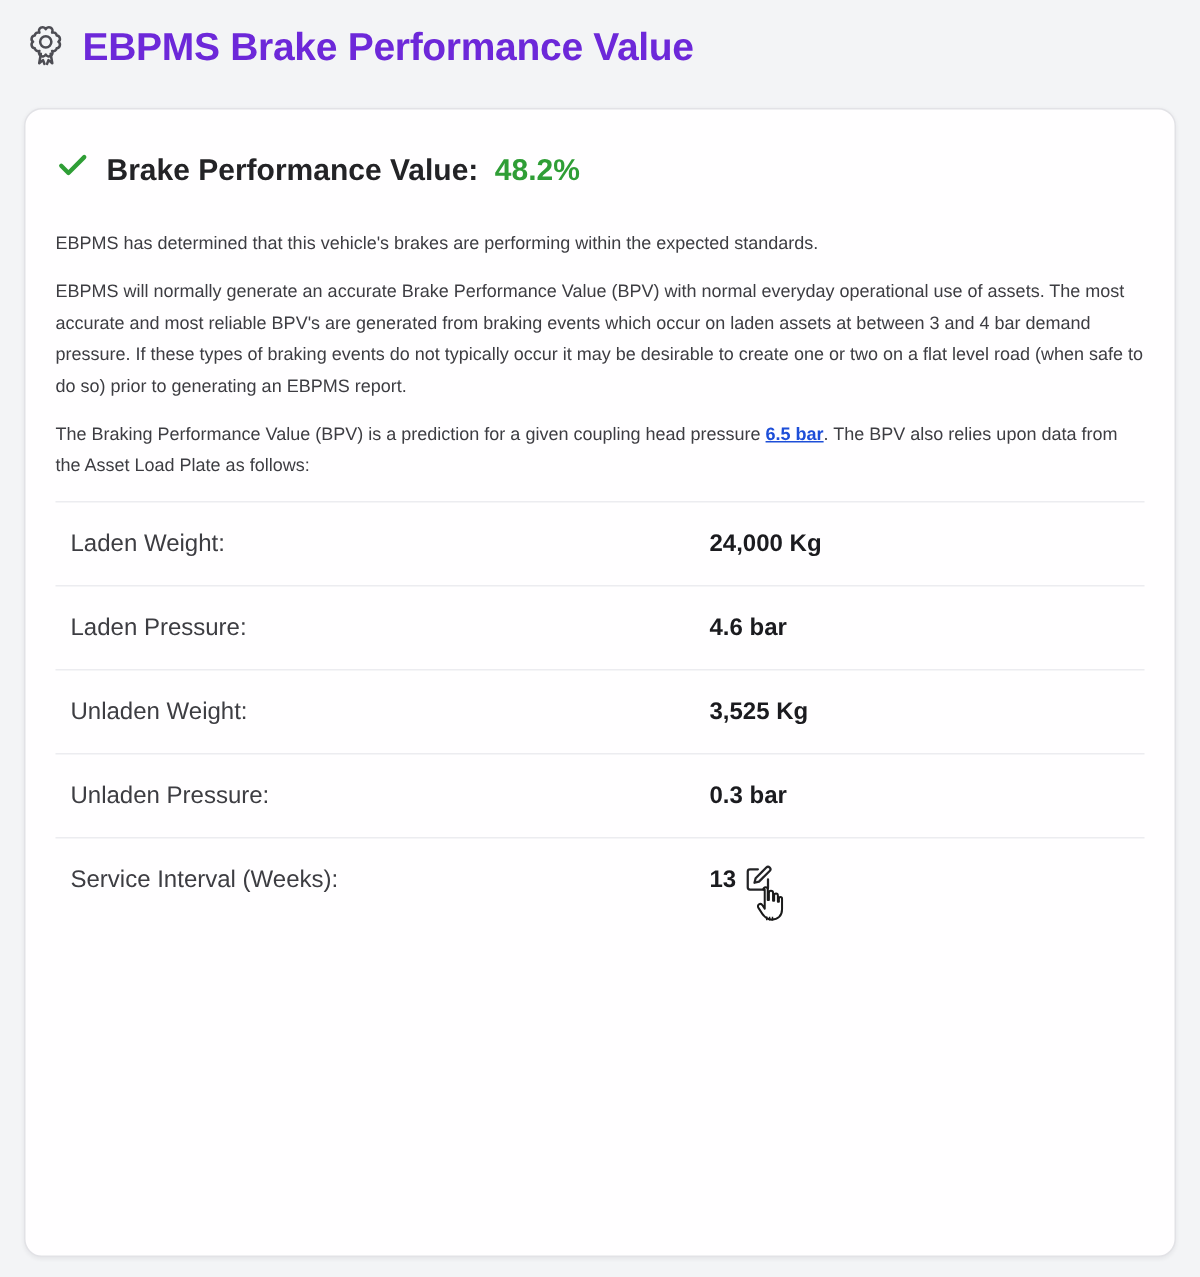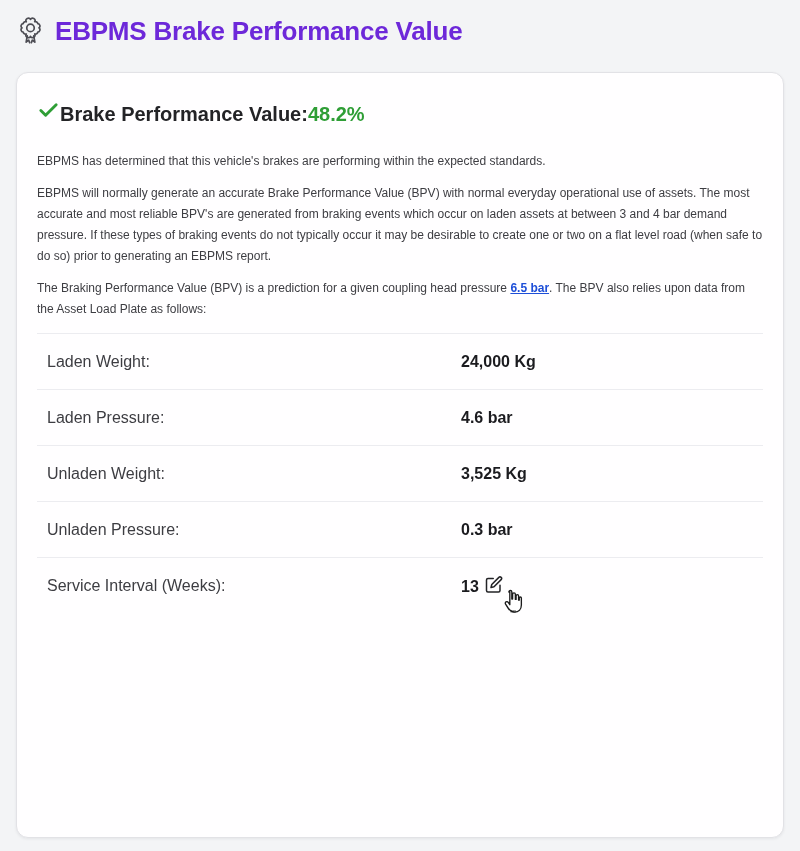--- a/index.html
+++ b/index.html
@@ -39,20 +39,21 @@
     border: 1px solid #e2e2e6;
     border-radius: 12px;
     box-shadow: 0 1px 3px rgba(30,30,40,0.07);
     padding: 26px 20px 150px 20px;
     min-height: 766px;
   }
 
   .stat-line {
     display: flex;
     align-items: center;
+    gap: 11px;
     font-size: 20px;
     line-height: 26px;
     font-weight: 700;
     color: #232326;
   }
   .stat-line .icon { flex: 0 0 auto; display: block; }
   .stat-line.first { margin-bottom: 23px; }
   .stat-line.second { margin-bottom: 30px; }
   .green { color: #2f9e36; }
   .stat-text { white-space: pre-wrap; }
@@ -78,21 +79,21 @@
   }
   .lp-row:last-child { border-bottom: none; }
   .lp-label {
     padding-left: 10px;
     font-size: 16px;
     color: #3d3d42;
     text-align: center;
   }
   .lp-value {
     position: absolute;
-    left: 424px;
+    left: 436px;
     top: 50%;
     transform: translateY(-50%);
     display: flex;
     align-items: center;
     gap: 6px;
     font-size: 16px;
     font-weight: 700;
     color: #1b1b1f;
   }
   .edit-btn {

